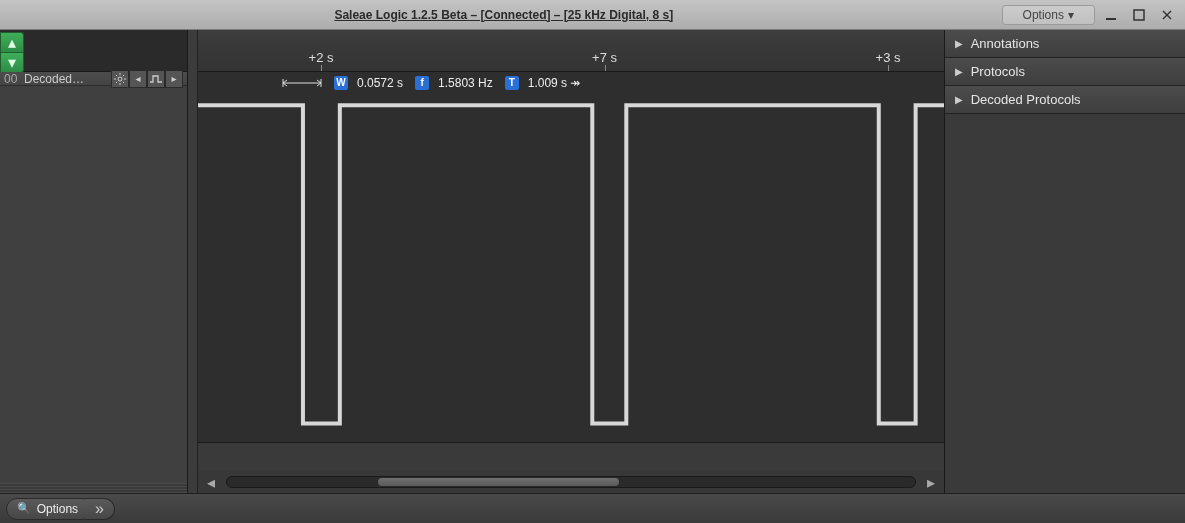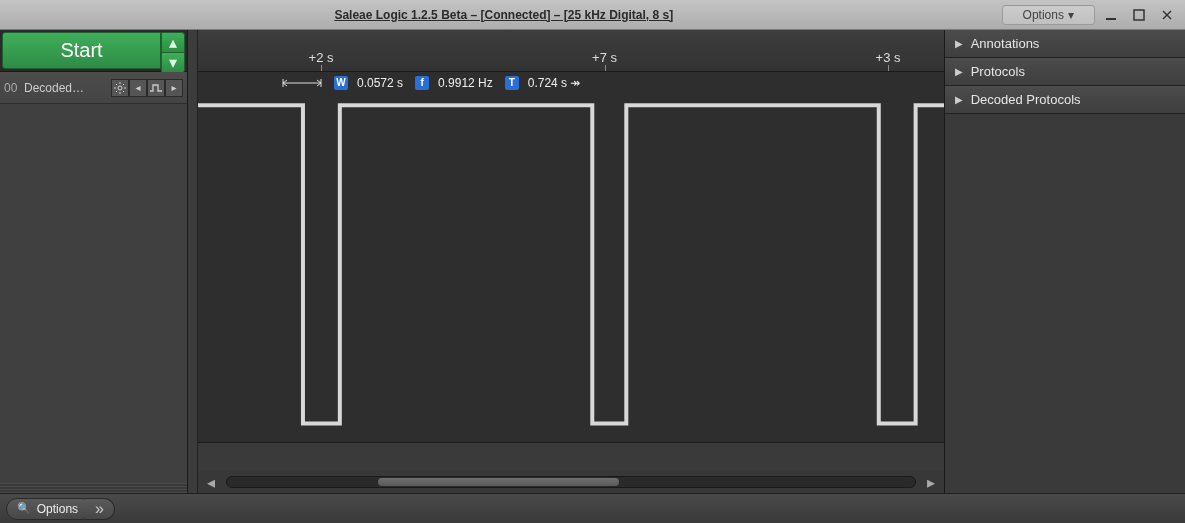--- a/index.html
+++ b/index.html
@@ -14,21 +14,21 @@
   .win-btn svg { display:block; }
   .main { display:flex; height: 463px; }
   .left-col { width: 188px; display:flex; flex-direction:column; border-right:1px solid #1a1a1a;}
   .start-row { display:flex; height:42px; background:#2a2a2a; border-bottom:1px solid #1a1a1a;}
   .start-btn { flex:1; background:linear-gradient(#3fae5a,#2e8c45); color:#fff; font-size:20px; font-weight:500; display:flex; align-items:center; justify-content:center; border:1px solid #1f5f2d; border-radius:3px 0 0 3px; margin:2px 0 2px 2px; cursor:pointer;}
   .spin-col { width:24px; display:flex; flex-direction:column; margin:2px 2px 2px 0;}
   .spin-btn { flex:1; background:linear-gradient(#3fae5a,#2e8c45); border:1px solid #1f5f2d; display:flex; align-items:center; justify-content:center; color:#dfffe5; cursor:pointer;}
   .spin-btn:first-child{ border-radius:0 3px 0 0; border-bottom:none;}
   .spin-btn:last-child{ border-radius:0 0 3px 0;}
   .channel-list { flex:1; background:#404040; }
-  .channel-row { display:flex; align-items:center; height:32px; background:linear-gradient(#4c4c4c,#444); border-bottom:1px solid #2d2d2d; padding:0 4px; font-size:12px; color:#ccc;}
+  .channel-row { display:flex; align-items:center; height:14px; background:linear-gradient(#4c4c4c,#444); border-bottom:1px solid #2d2d2d; padding:0 4px; font-size:12px; color:#ccc;}
   .ch-num { width:20px; color:#aaa; }
   .ch-name { flex:1; white-space:nowrap; overflow:hidden; text-overflow:ellipsis; }
   .ch-btns { display:flex; gap:0; }
   .ch-btn { width:18px; height:18px; background:#555; border:1px solid #2a2a2a; display:flex; align-items:center; justify-content:center; cursor:pointer; color:#ccc; font-size:10px;}
   .drag-handle { height:10px; background:repeating-linear-gradient(#4a4a4a 0 1px,#3a3a3a 1px 3px); margin-top:auto;}
   .center-col { flex:1; display:flex; flex-direction:column; background:#2e2e2e; position:relative; border-right:1px solid #1a1a1a;}
   .glyph-gutter { position:absolute; left:0; top:0; bottom:0; width:10px; background:#3c3c3c; border-right:1px solid #222;}
   .timeline { height:42px; background:linear-gradient(#3d3d3d,#333); border-bottom:1px solid #1a1a1a; position:relative; margin-left:10px;}
   .time-label { position:absolute; bottom:6px; color:#ddd; font-size:13px; transform:translateX(-50%);}
   .tick { position:absolute; bottom:0; width:1px; height:6px; background:#888;}
@@ -76,21 +76,20 @@
         <line x1="2" y1="2" x2="10" y2="10" stroke="#333" stroke-width="1.5"></line>
         <line x1="10" y1="2" x2="2" y2="10" stroke="#333" stroke-width="1.5"></line>
       </svg>
   </div>
 </div>
 
 <div class="main">
 
   <div class="left-col">
     <div class="start-row">
-      <div class="start-btn">Start</div>
       <div class="spin-col">
         <div class="spin-btn">▴</div>
         <div class="spin-btn">▾</div>
       </div>
     </div>
     <div class="channel-list">
       <div class="channel-row">
         <span class="ch-num">00</span>
         <span class="ch-name">Decoded…</span>
         <div class="ch-btns">
@@ -140,23 +139,23 @@
               <line x1="1" y1="2" x2="1" y2="10" stroke="#ddd"></line>
               <line x1="39" y1="2" x2="39" y2="10" stroke="#ddd"></line>
               <line x1="1" y1="6" x2="39" y2="6" stroke="#ddd"></line>
               <polyline points="5,3 1,6 5,9" fill="none" stroke="#ddd"></polyline>
               <polyline points="35,3 39,6 35,9" fill="none" stroke="#ddd"></polyline>
             </svg>
         </span>
         <span class="badge w">W</span>
         <span>0.0572 s</span>
         <span class="badge f">f</span>
-        <span>0.9912 Hz</span>
+        <span>1.5803 Hz</span>
         <span class="badge t">T</span>
-        <span>0.724 s</span>
+        <span>1.009 s</span>
         <span style="margin-left:-3px;">↠</span>
       </div>
       <svg class="waveform-svg" id="wave-svg" preserveAspectRatio="none" viewBox="0 0 1000 1000">
           <path d="M 0 90 L 140.6844106463878 90 L 140.6844106463878 950 L 190.11406844106466 950 L 190.11406844106466 90 L 528.5171102661598 90 L 528.5171102661598 950 L 574.1444866920151 950 L 574.1444866920151 90 L 912.5475285171103 90 L 912.5475285171103 950 L 961.9771863117871 950 L 961.9771863117871 90 L 1000 90 " fill="none" stroke="#d8d8d8" stroke-width="4" vector-effect="non-scaling-stroke"></path>
         </svg>
     </div>
 
     <div style="height:28px; background:#3a3a3a; margin-left:10px;"></div>
 
     <div class="hscroll-row">

